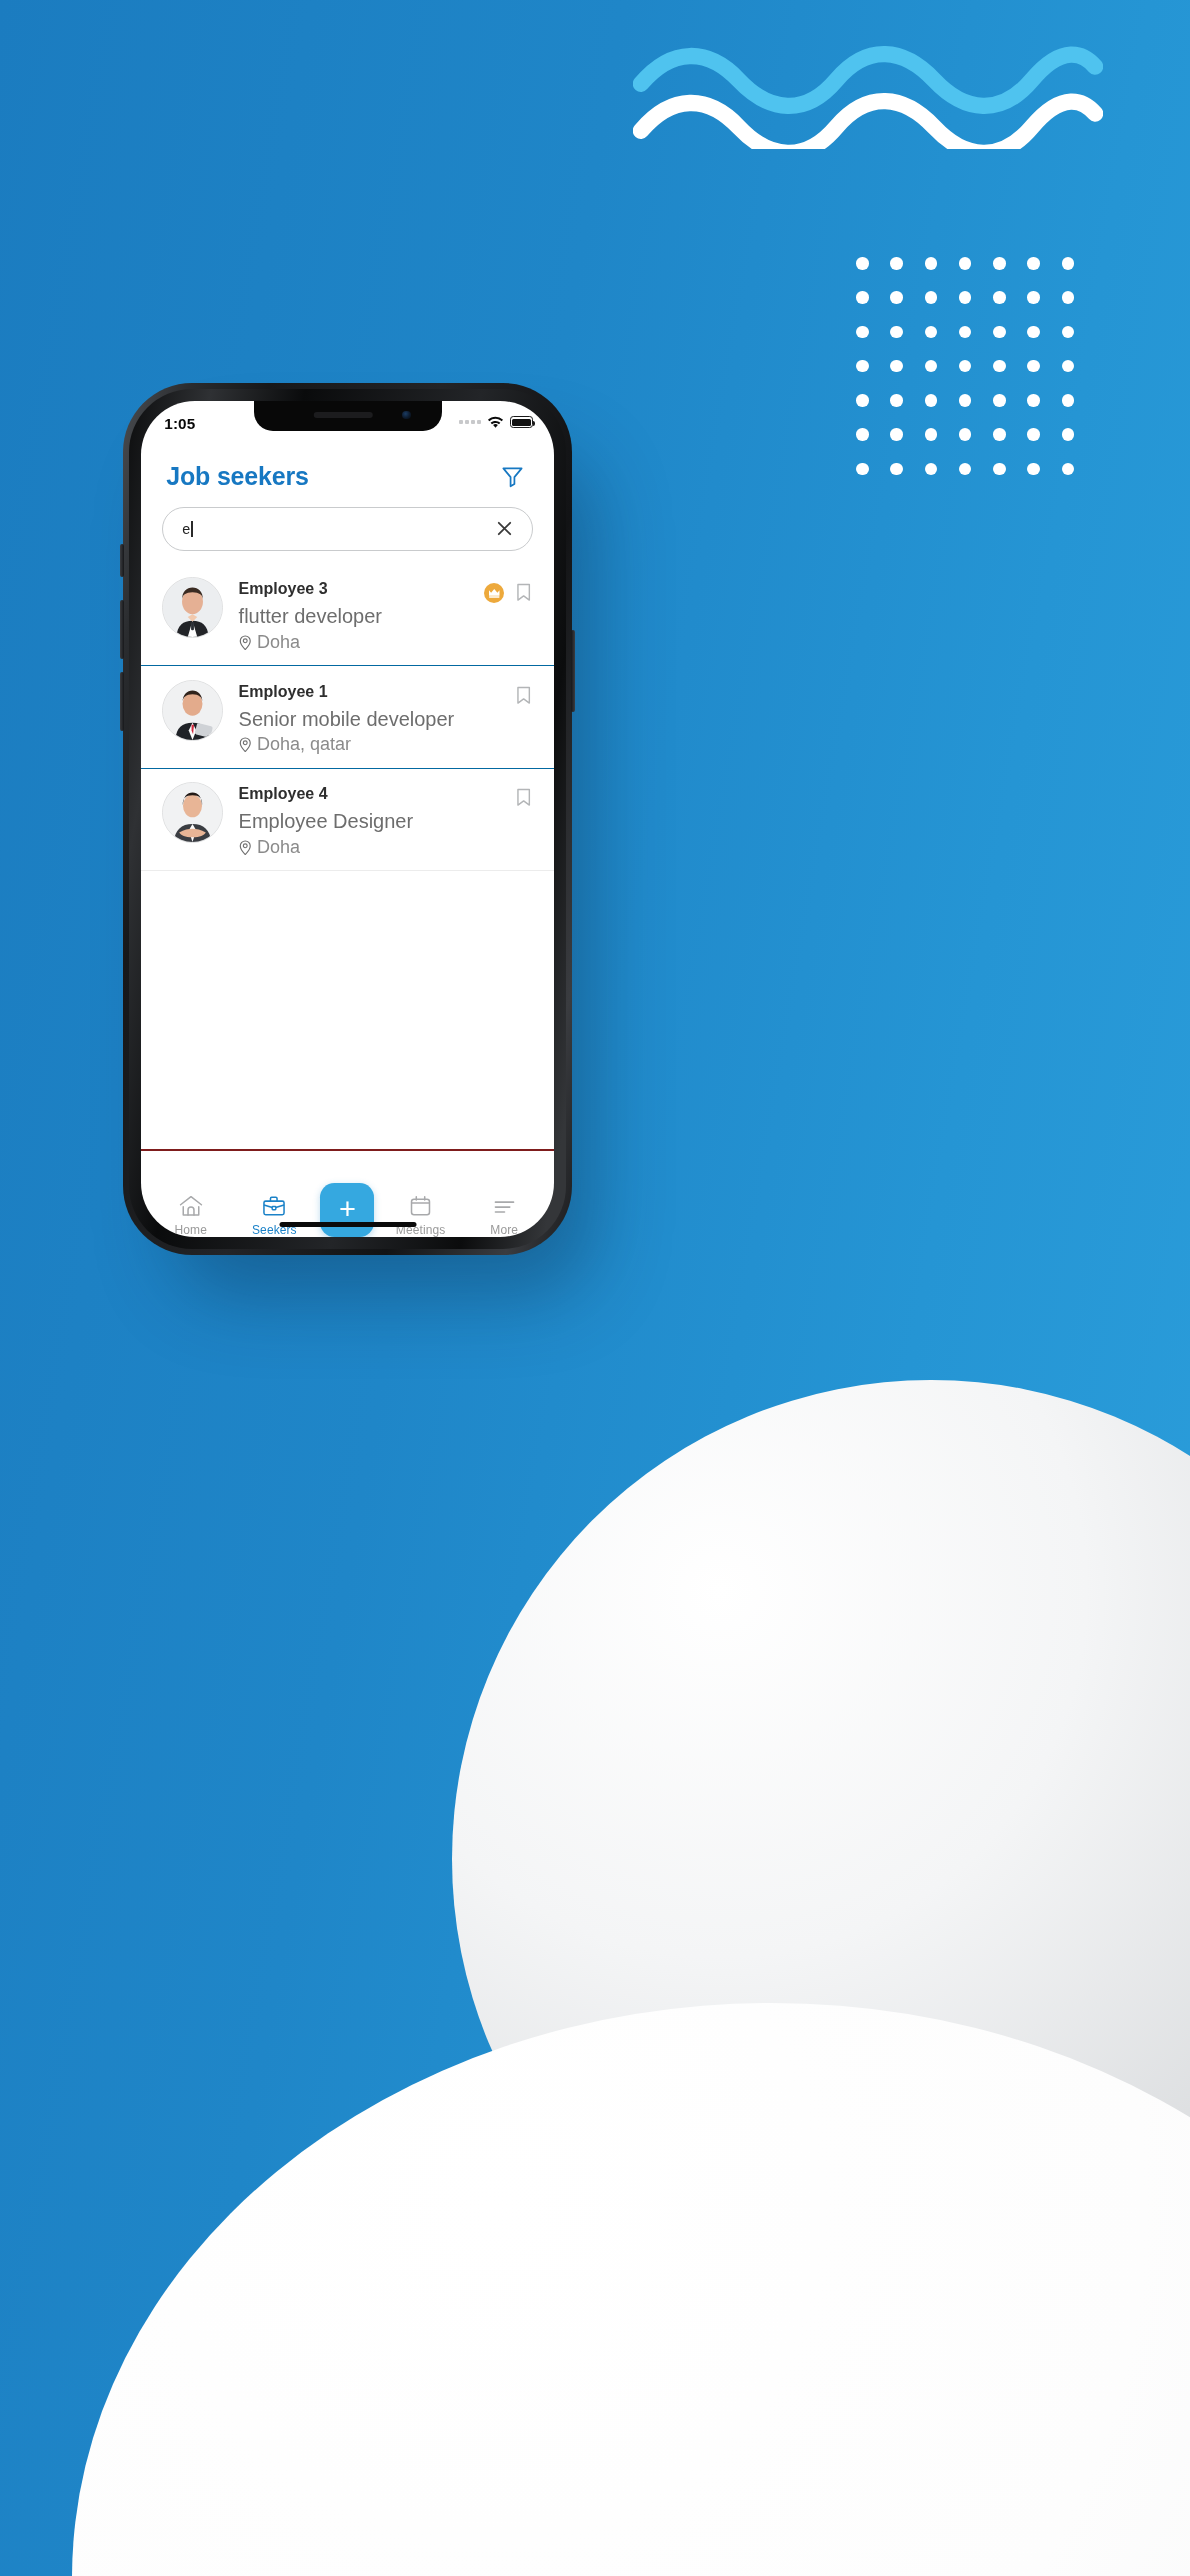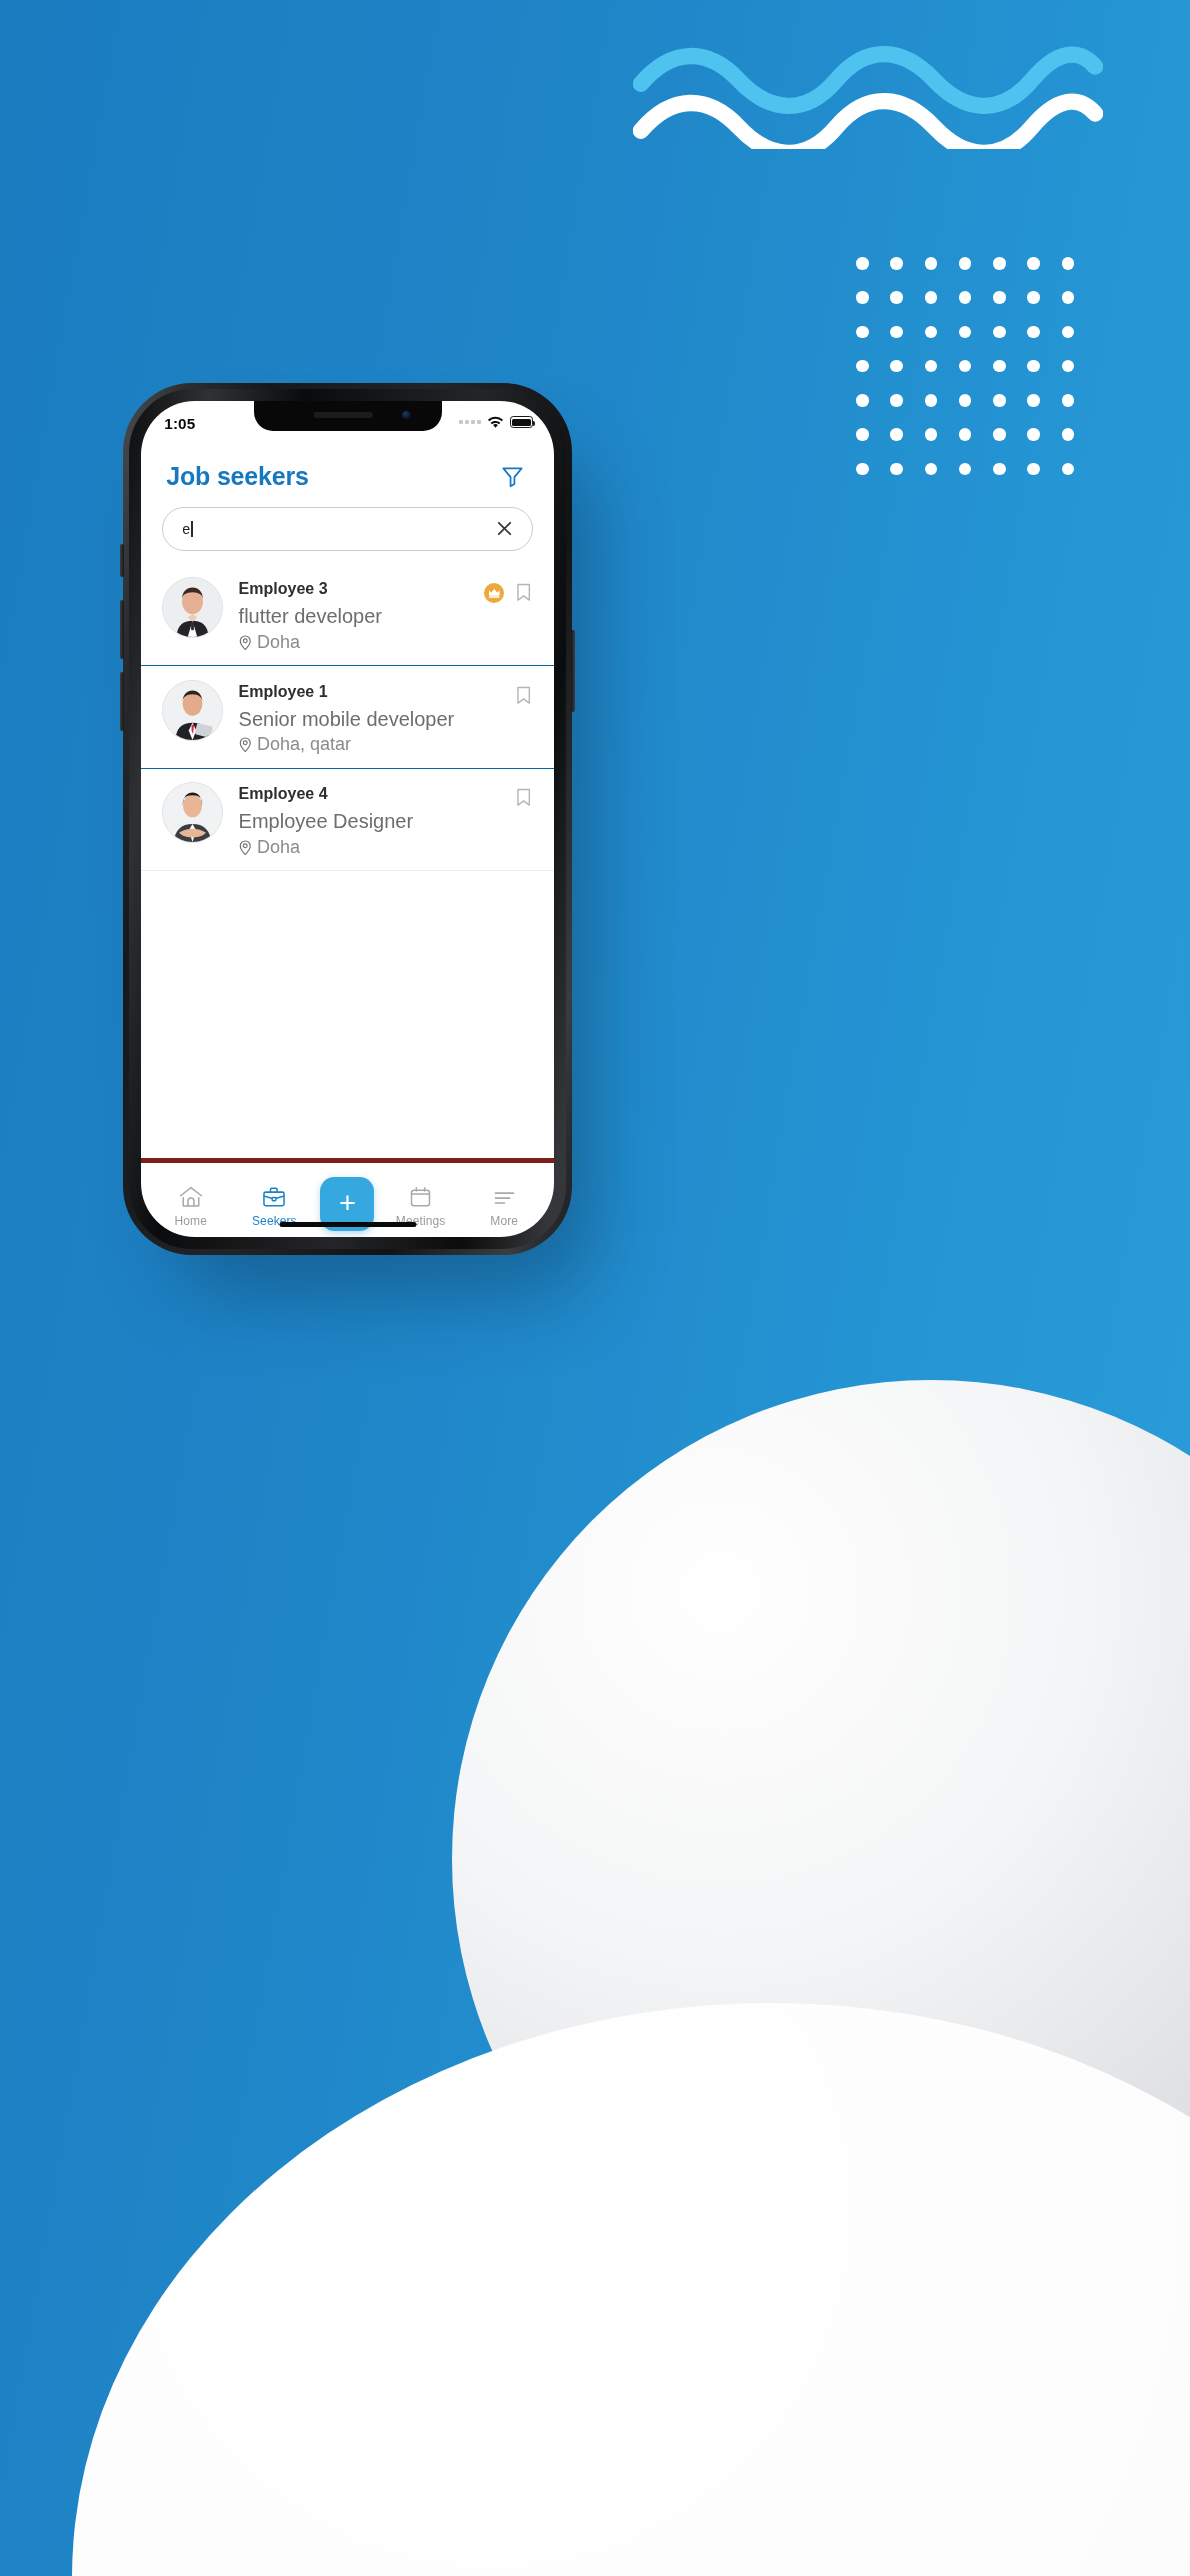--- a/index.html
+++ b/index.html
@@ -109,21 +109,21 @@
   .r-name{font-size:16px;font-weight:700;color:#2e2e2e;line-height:1.25;}
   .r-title{font-size:20px;color:#6d6d6d;margin-top:4.8px;line-height:1.2;}
   .r-loc{display:flex;align-items:center;gap:5.8px;margin-top:3.8px;}
   .r-loc span{font-size:18px;color:#8b8b8b;}
   .row-right{display:flex;align-items:center;gap:9.6px;padding-top:4.8px;}
   .crown{width:20px;height:20px;border-radius:50%;background:#eda93c;display:flex;
     align-items:center;justify-content:center;}
   .bookmark{width:19px;height:21px;display:flex;align-items:center;justify-content:center;cursor:pointer;}
 
   
-  .tabbar{height:79px;border-top:5px solid #7f1d1d;display:flex;align-items:center;
+  .tabbar{height:88px;border-top:2px solid #7f1d1d;display:flex;align-items:flex-end;
     justify-content:space-around;padding:11.5px 7.7px 0 7.7px;box-sizing:border-box;position:relative;}
   .tab{width:75px;display:flex;flex-direction:column;align-items:center;gap:5.8px;cursor:pointer;}
   .tab .ti{height:25px;display:flex;align-items:flex-end;justify-content:center;}
   .tab .tl{font-size:12px;color:#9a9a9a;letter-spacing:0.1px;}
   .tab.active .tl{color:#1b82c8;}
   .fab{width:54px;height:54px;border-radius:14.4px;background:#35a8e0;display:flex;
     align-items:center;justify-content:center;cursor:pointer;margin-top:-3.8px;
     box-shadow:0 2.9px 7.7px rgba(40,140,200,.30);}
   .fab span{color:#fff;font-size:29px;line-height:0;font-weight:300;margin-top:-1.9px;}
   .home-ind{position:absolute;left:50%;transform:translateX(-50%);bottom:9.6px;width:137px;height:4.8px;

